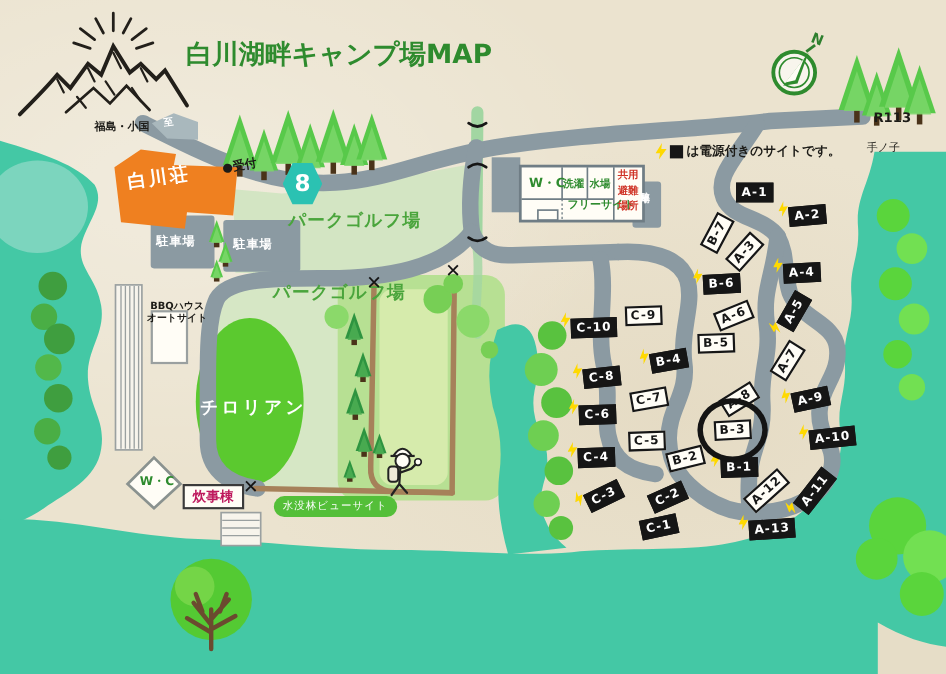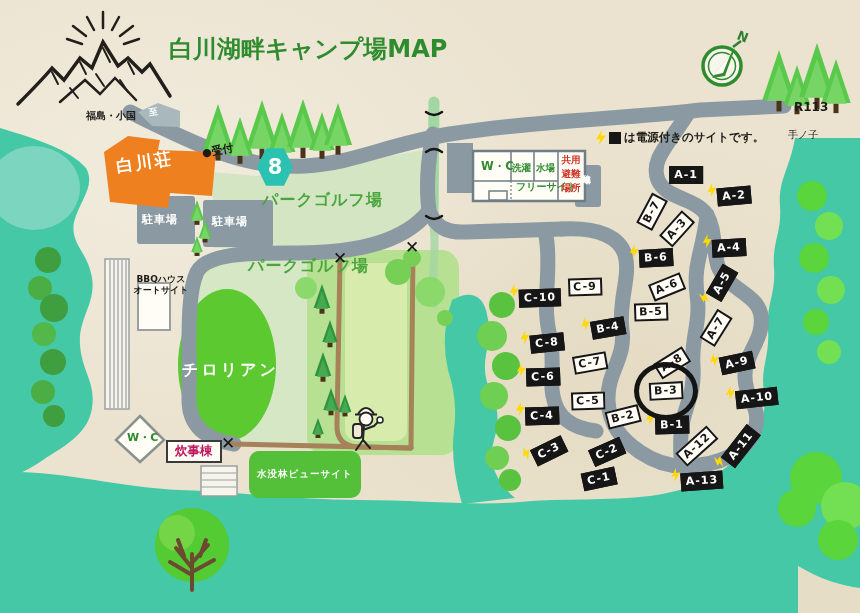--- a/index.html
+++ b/index.html
@@ -39,21 +39,21 @@
   .bbq{left:126px;top:274px;width:70px;text-align:center;font-size:9px;font-weight:900;color:#1c1b17;line-height:10.5px}
   .wc-main{left:481px;top:160px;font-size:11.5px;font-weight:900;color:#2e8b2e}
   .laundry{left:512px;top:163px;font-size:9.5px;font-weight:900;color:#2e8b2e}
   .water-l{left:536px;top:163px;font-size:9.5px;font-weight:900;color:#2e8b2e}
   .sanitary{left:516px;top:181px;font-size:10px;font-weight:900;color:#2e8b2e}
   .evac{left:558px;top:153px;width:26px;text-align:center;font-size:9.5px;font-weight:900;color:#cf3326;line-height:14px}
   .wc-south{left:127px;top:432px;font-size:11px;font-weight:900;color:#2e8b2e}
   .cooking{position:absolute;left:166px;top:440px;background:#fffdf6;border:2px solid #3a3a3a;
     padding:1px 7px;font-size:12.5px;font-weight:900;color:#be185d}
   .flooded{position:absolute;left:249px;top:451px;background:#54bf39;border-radius:10px;
-    padding:17px 8px;font-size:9.5px;font-weight:700;color:#fff;letter-spacing:1px}
+    padding:3px 8px;font-size:9.5px;font-weight:400;color:#fff;letter-spacing:1px}
   .x-mark{position:absolute;font-size:17px;font-weight:900;color:#141414;transform:translate(-50%,-50%)}
   .site-badge{position:absolute;font-size:11px;font-weight:900;letter-spacing:1px;
     padding:0 3px;line-height:14px;border:2px solid #161616;white-space:nowrap;z-index:3}
   .site-badge.black{background:#161616;color:#fff;border-color:#161616}
   .site-badge.white{background:#fffdf6;color:#161616}
   .site-ring{position:absolute;width:54px;height:48px;border:5px solid #141414;border-radius:50%;
     transform:translate(-50%,-50%);z-index:4;pointer-events:none}
   .layer{position:absolute;left:0;top:0;width:860px;height:613px}
 </style>
 </head>

